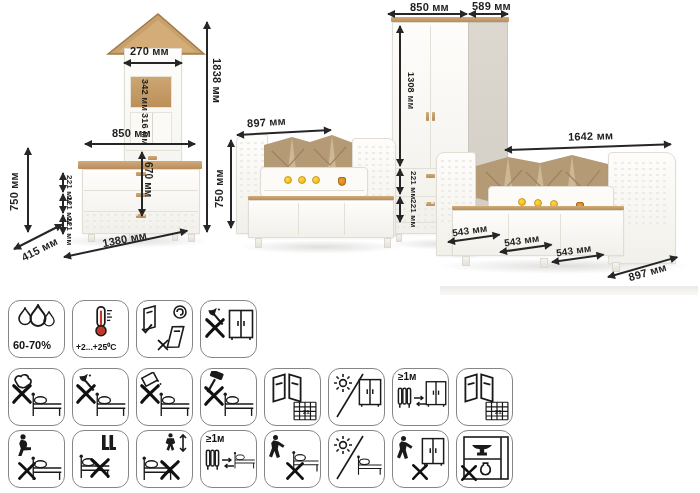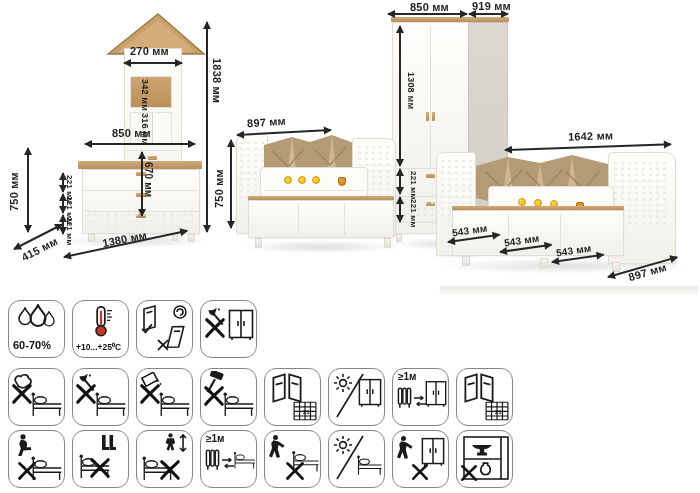--- a/index.html
+++ b/index.html
@@ -184,21 +184,21 @@
     <div class="ar arh" style="left:64px;top:256px;width:126px;transform:rotate(-12deg);transform-origin:left center;"></div>
 
     <div class="dim" style="left:247px;top:116px;transform:rotate(-4deg);">897 мм</div>
     <div class="ar arh" style="left:237px;top:134px;width:94px;transform:rotate(-3deg);transform-origin:left center;"></div>
 
     <div class="dim rm90" style="left:213px;top:208px;">750 мм</div>
     <div class="ar arv" style="left:230px;top:140px;height:88px;"></div>
 
     <div class="dim" style="left:410px;top:1px;">850 мм</div>
     <div class="ar arh" style="left:388px;top:13px;width:79px;"></div>
-    <div class="dim" style="left:472px;top:0px;">919 мм</div>
+    <div class="dim" style="left:472px;top:0px;">589 мм</div>
     <div class="ar arh" style="left:469px;top:13px;width:39px;"></div>
 
     <div class="dim d9 r90" style="left:416px;top:72px;">1308 мм</div>
     <div class="ar arv" style="left:399px;top:26px;height:140px;"></div>
     <div class="dim d8 r90" style="left:418px;top:171px;">221 мм</div>
     <div class="dim d8 r90" style="left:418px;top:199px;">221 мм</div>
     <div class="ar arv" style="left:399px;top:169px;height:25px;"></div>
     <div class="ar arv" style="left:399px;top:197px;height:25px;"></div>
 
     <div class="dim" style="left:568px;top:130px;transform:rotate(-2deg);">1642 мм</div>
@@ -325,21 +325,21 @@
         </svg>
       <svg width="14" height="17" style="left:33px;top:10px;">
           <use href="#s-drop" width="14" height="17"></use>
         </svg>
       <span class="tl" style="left:4px;top:38px;font-size:11px;">60-70%</span>
     </div>
     <div class="tile">
       <svg width="24" height="33" style="left:16px;top:4px;">
           <use href="#s-thermo" width="24" height="33"></use>
         </svg>
-      <span class="tl" style="left:3px;top:40px;font-size:8.5px;">+10...+25⁰С</span>
+      <span class="tl" style="left:3px;top:40px;font-size:8.5px;">+2...+25⁰С</span>
     </div>
     <div class="tile">
       <svg width="16" height="26" style="left:5px;top:4px;">
           <use href="#s-door" width="16" height="26"></use>
         </svg>
       <svg width="12" height="11" style="left:4px;top:22px;">
           <use href="#s-check" width="12" height="11"></use>
         </svg>
       <svg width="16" height="26" style="left:31px;top:23px;transform:rotate(14deg);">
           <use href="#s-door" width="16" height="26"></use>

